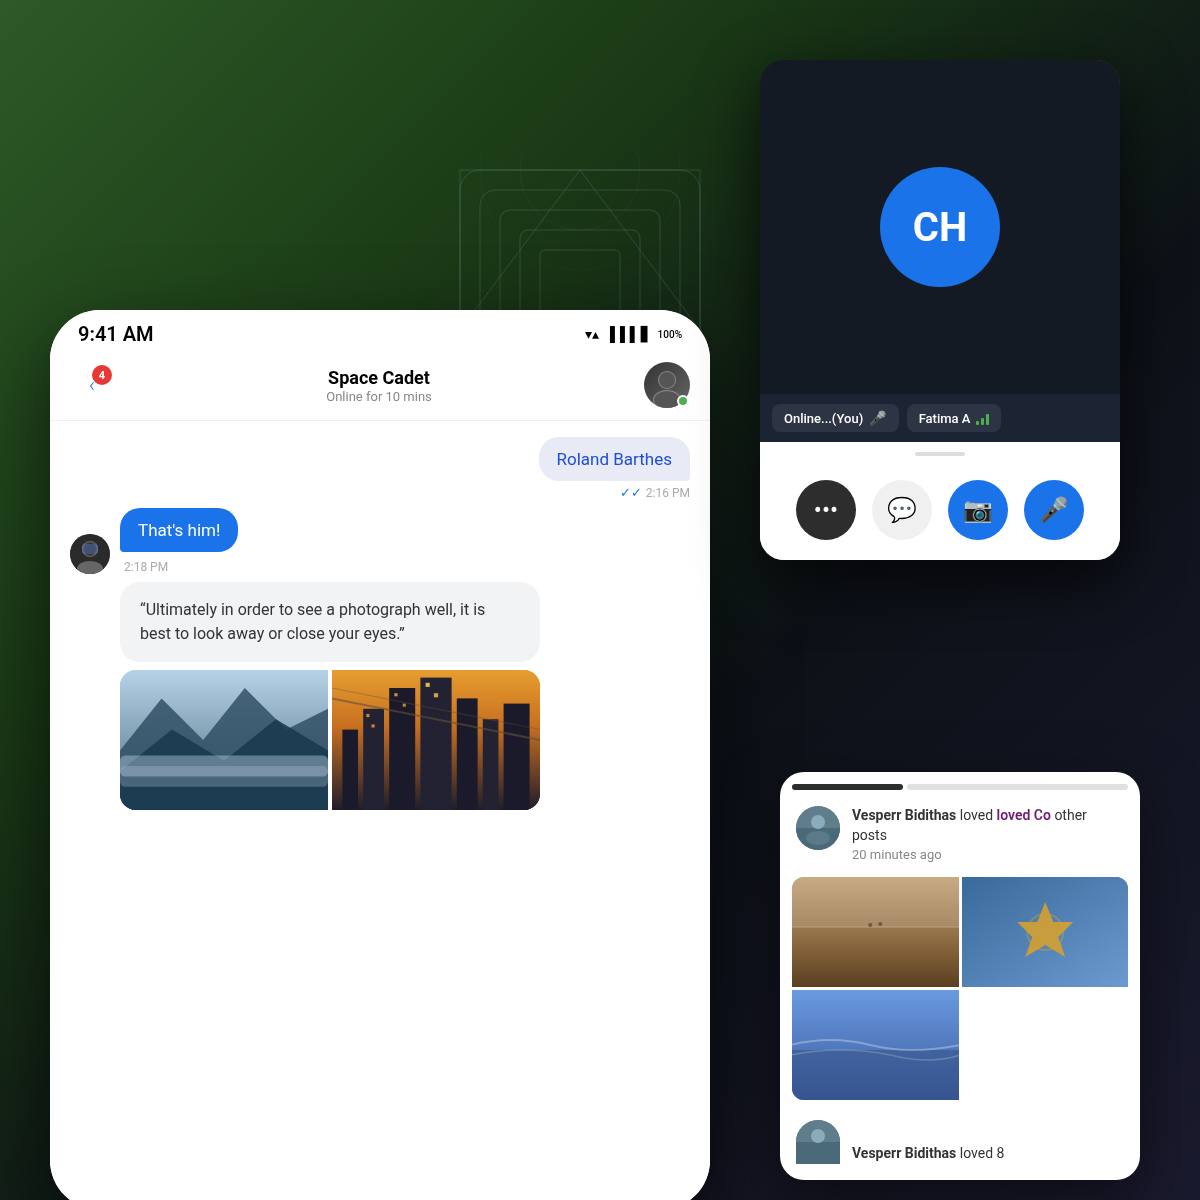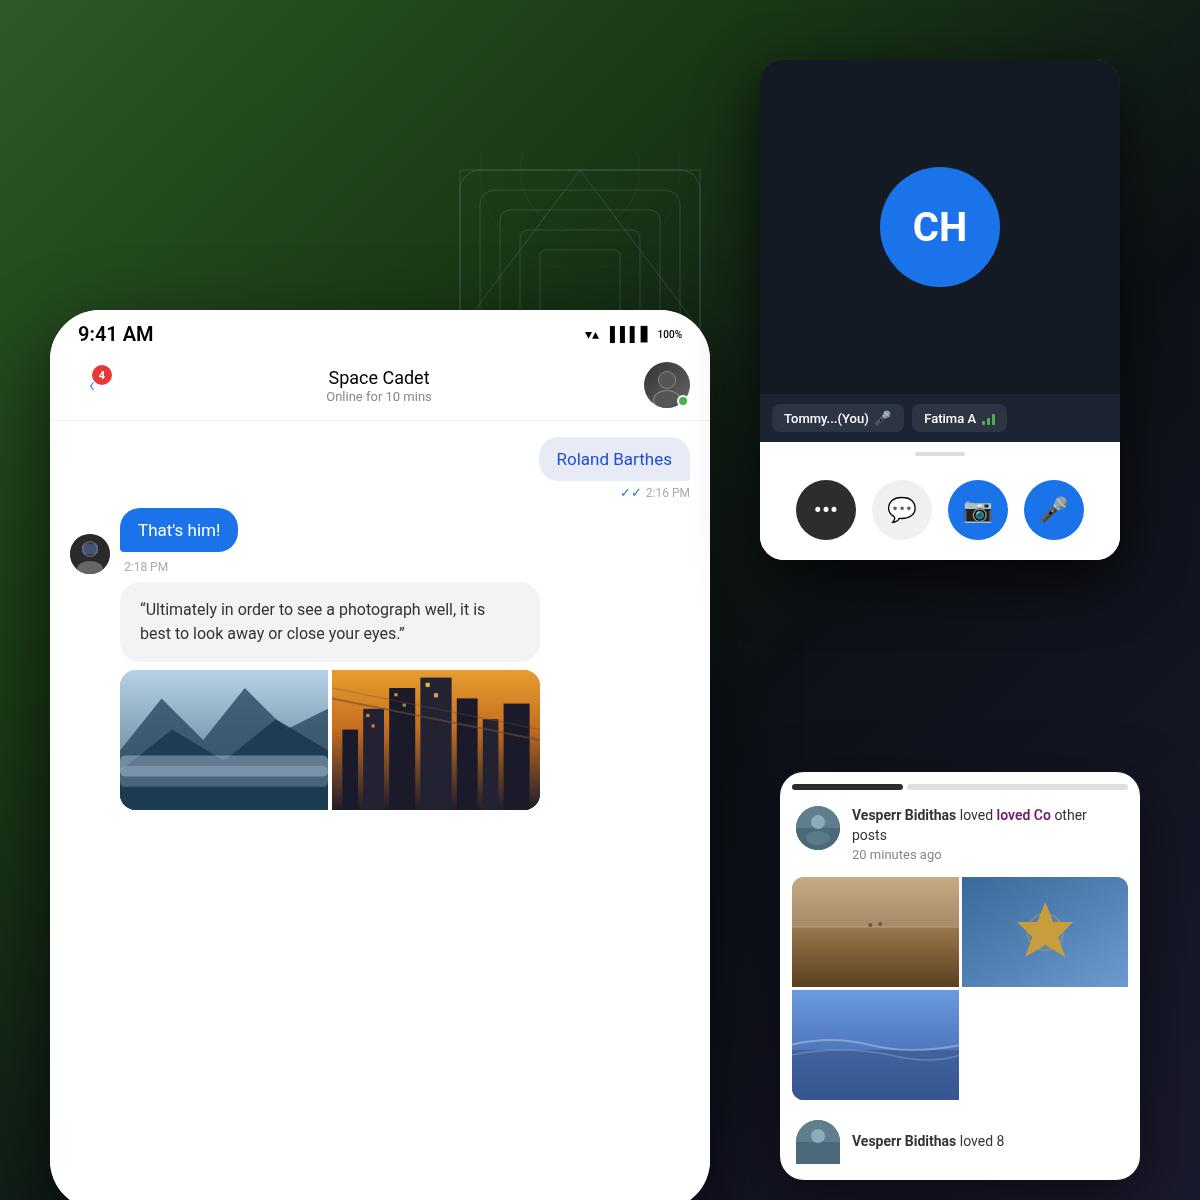--- a/index.html
+++ b/index.html
@@ -119,21 +119,21 @@
       font-weight: 300;
     }
 
     .chat-title-area {
       flex: 1;
       text-align: center;
     }
 
     .chat-name {
       font-size: 18px;
-      font-weight: 400;
+      font-weight: 700;
       color: #000;
     }
 
     .chat-status {
       font-size: 13px;
       color: #888;
       margin-top: 1px;
     }
 
     .avatar-wrapper {
@@ -490,21 +490,21 @@
       justify-content: center;
     }
 
     .gallery-cell.sky {
       background: linear-gradient(to bottom, #6a9adf 0%, #4a7abf 50%, #3a6aaf 100%);
     }
 
     
     .social-activity2 {
       display: flex;
-      align-items: center;
+      align-items: flex-end;
       padding: 8px 16px 16px;
       gap: 12px;
     }
 
     .activity-avatar2 {
       width: 44px;
       height: 44px;
       border-radius: 50%;
       background: linear-gradient(135deg, #607d8b 0%, #455a64 100%);
       flex-shrink: 0;
@@ -657,21 +657,21 @@
   <div style="position:absolute;top:0;right:0;width:100px;height:80px;background:linear-gradient(135deg,#8a9aa8,#3a4a58);border-radius:0 24px 0 0;display:flex;flex-direction:column;justify-content:flex-end;">
     <div style="background:rgba(0,0,0,0.5);color:#fff;font-size:11px;padding:3px 8px;">Tommy B</div>
   </div>
 
   <div class="video-main">
     <div class="caller-avatar-circle">CH</div>
   </div>
 
   <div class="video-name-tags">
     <div class="name-tag">
-      <span>Tommy...(You)</span>
+      <span>Online...(You)</span>
       <span class="mic-icon-red">🎤</span>
     </div>
     <div class="name-tag">
       <span>Fatima A</span>
       <div class="signal-bars">
         <span style="height:4px;"></span>
         <span style="height:7px;"></span>
         <span style="height:11px;"></span>
       </div>
     </div>

